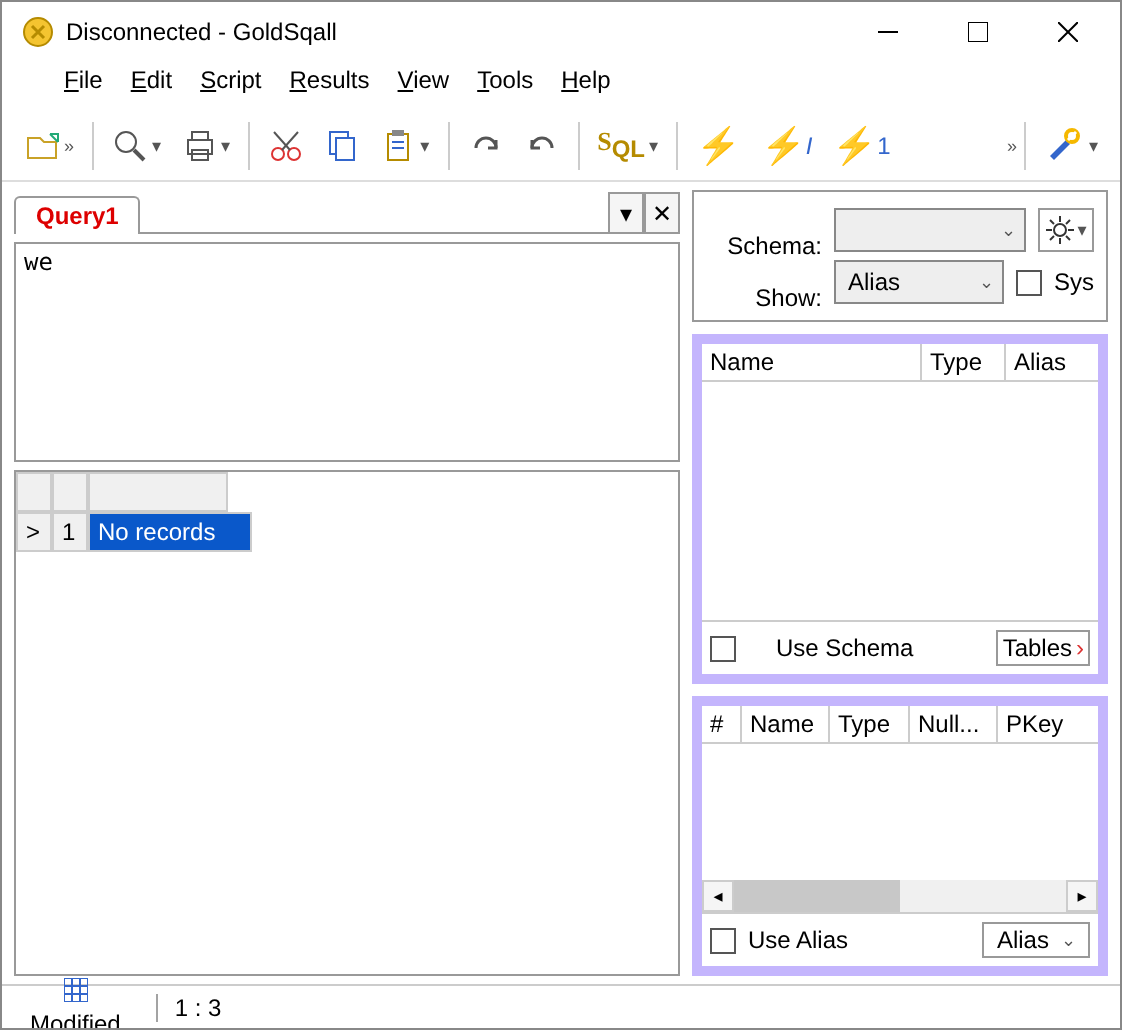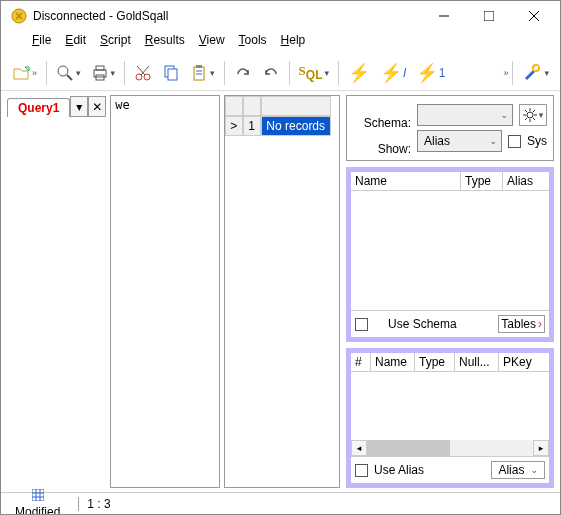--- a/index.html
+++ b/index.html
@@ -9,21 +9,21 @@
 .titlebar .title { flex: 1; }
 .winbtn { width: 45px; height: 30px; display:flex; align-items:center; justify-content:center; }
 .menubar { height: 24px; display:flex; gap: 2px; padding: 0 0; align-items:flex-start;margin-left:25px; }
 .menubar .mi { padding: 2px 6px; }
 .menubar .mi u { text-decoration: underline; }
 .toolbar { height: 36px; display:flex; align-items:center; padding: 0 6px; gap: 0; border-bottom: 1px solid #ddd; }
 .tbtn { padding: 2px 5px; display:flex; align-items:center; justify-content:center; min-height:28px; position:relative;}
 .tsep { width:1px; height:24px; background:#ccc; margin: 0 4px; }
 .chev { font-size: 9px; color:#555; margin-left:2px;}
 .content { flex:1; display:flex; padding: 4px 6px 4px 6px; gap:6px; overflow:hidden;}
-.left { flex:1; display:flex; flex-direction:row; gap:4px; min-width:0;}
+.left { flex:1; display:flex; flex-direction:column; gap:4px; min-width:0;}
 .right { width: 208px; display:flex; flex-direction:column; gap:6px;}
 .tabstrip { display:flex; align-items:flex-end; height:22px;}
 .tab { border:1px solid #999; border-bottom:none; padding:2px 10px; background:#fff; color:#d00; font-weight:bold; border-top-left-radius:3px; border-top-right-radius:3px;}
 .tab-gap{flex:1; border-bottom:1px solid #999;}
 .tab-end{display:flex; border-bottom:1px solid #999;}
 .tabctrl{border:1px solid #999;border-bottom:none; width:18px; height:20px; display:flex;align-items:center;justify-content:center; background:#f5f5f5;}
 .editor { border:1px solid #999; flex:0 0 110px; padding:2px 4px; font-family: Consolas, monospace; font-size:12px; overflow:hidden;}
 .grid-area{display:flex; border:1px solid #999; flex:1; min-height:100px;}
 .gcell{border:1px solid #ccc; padding:1px 4px; height:20px; display:flex;align-items:center;}
 .ghdr{background:#f0f0f0;}
@@ -194,21 +194,21 @@
     <div class="grid-area">
       <div>
         <div style="display:flex;">
           <div class="gcell ghdr" style="width:18px;"></div>
           <div class="gcell ghdr" style="width:18px;"></div>
           <div class="gcell ghdr" style="width:70px;"></div>
         </div>
         <div style="display:flex;">
           <div class="gcell ghdr" style="width:18px;">&gt;</div>
           <div class="gcell ghdr" style="width:18px;">1</div>
-          <div class="gcell norow" style="width:70px;">No records</div>
+          <div class="gcell norow" style="width:82px;">No records</div>
         </div>
       </div>
     </div>
   </div>
 
   <div class="right">
 
     <div class="rpanel" style="flex:0 0 auto;">
       <div class="rrow">
         <div class="rlbl">Schema:</div>

